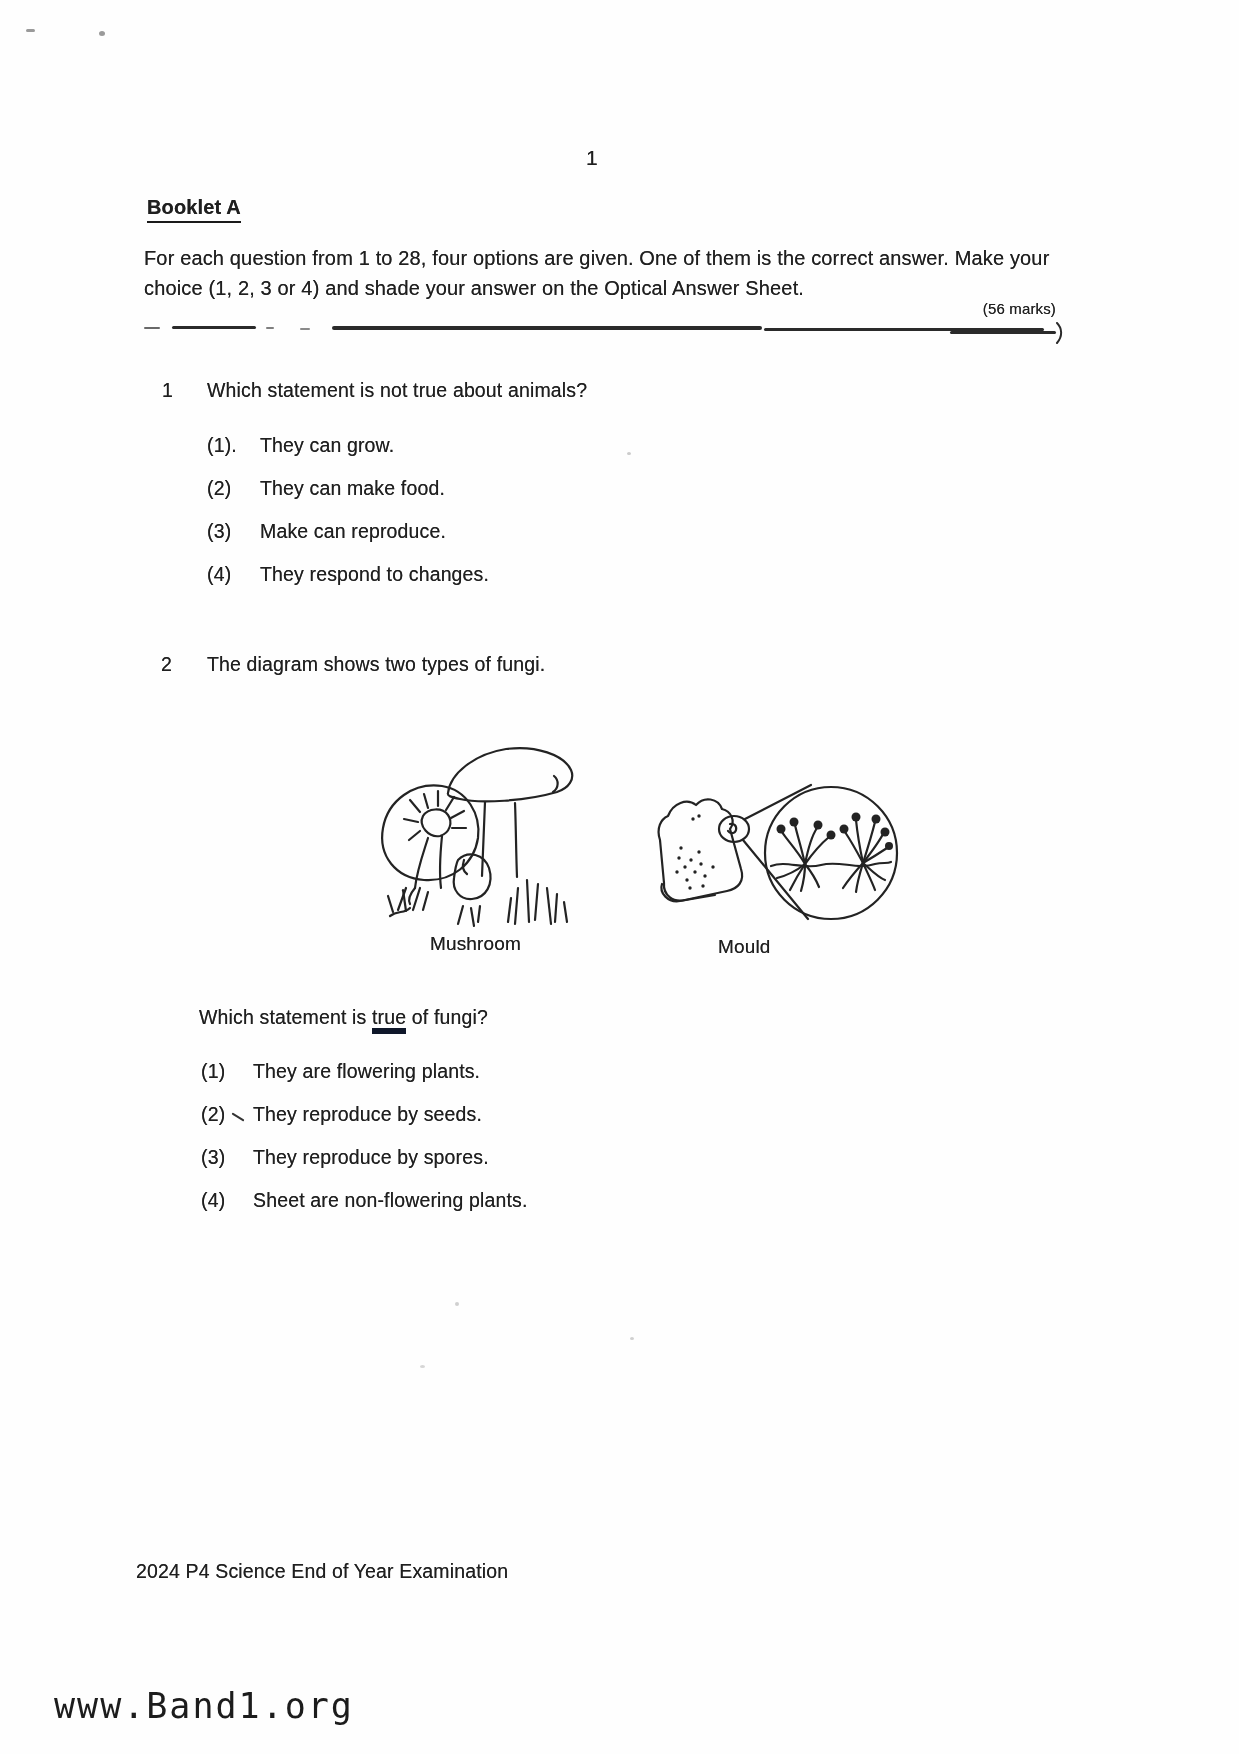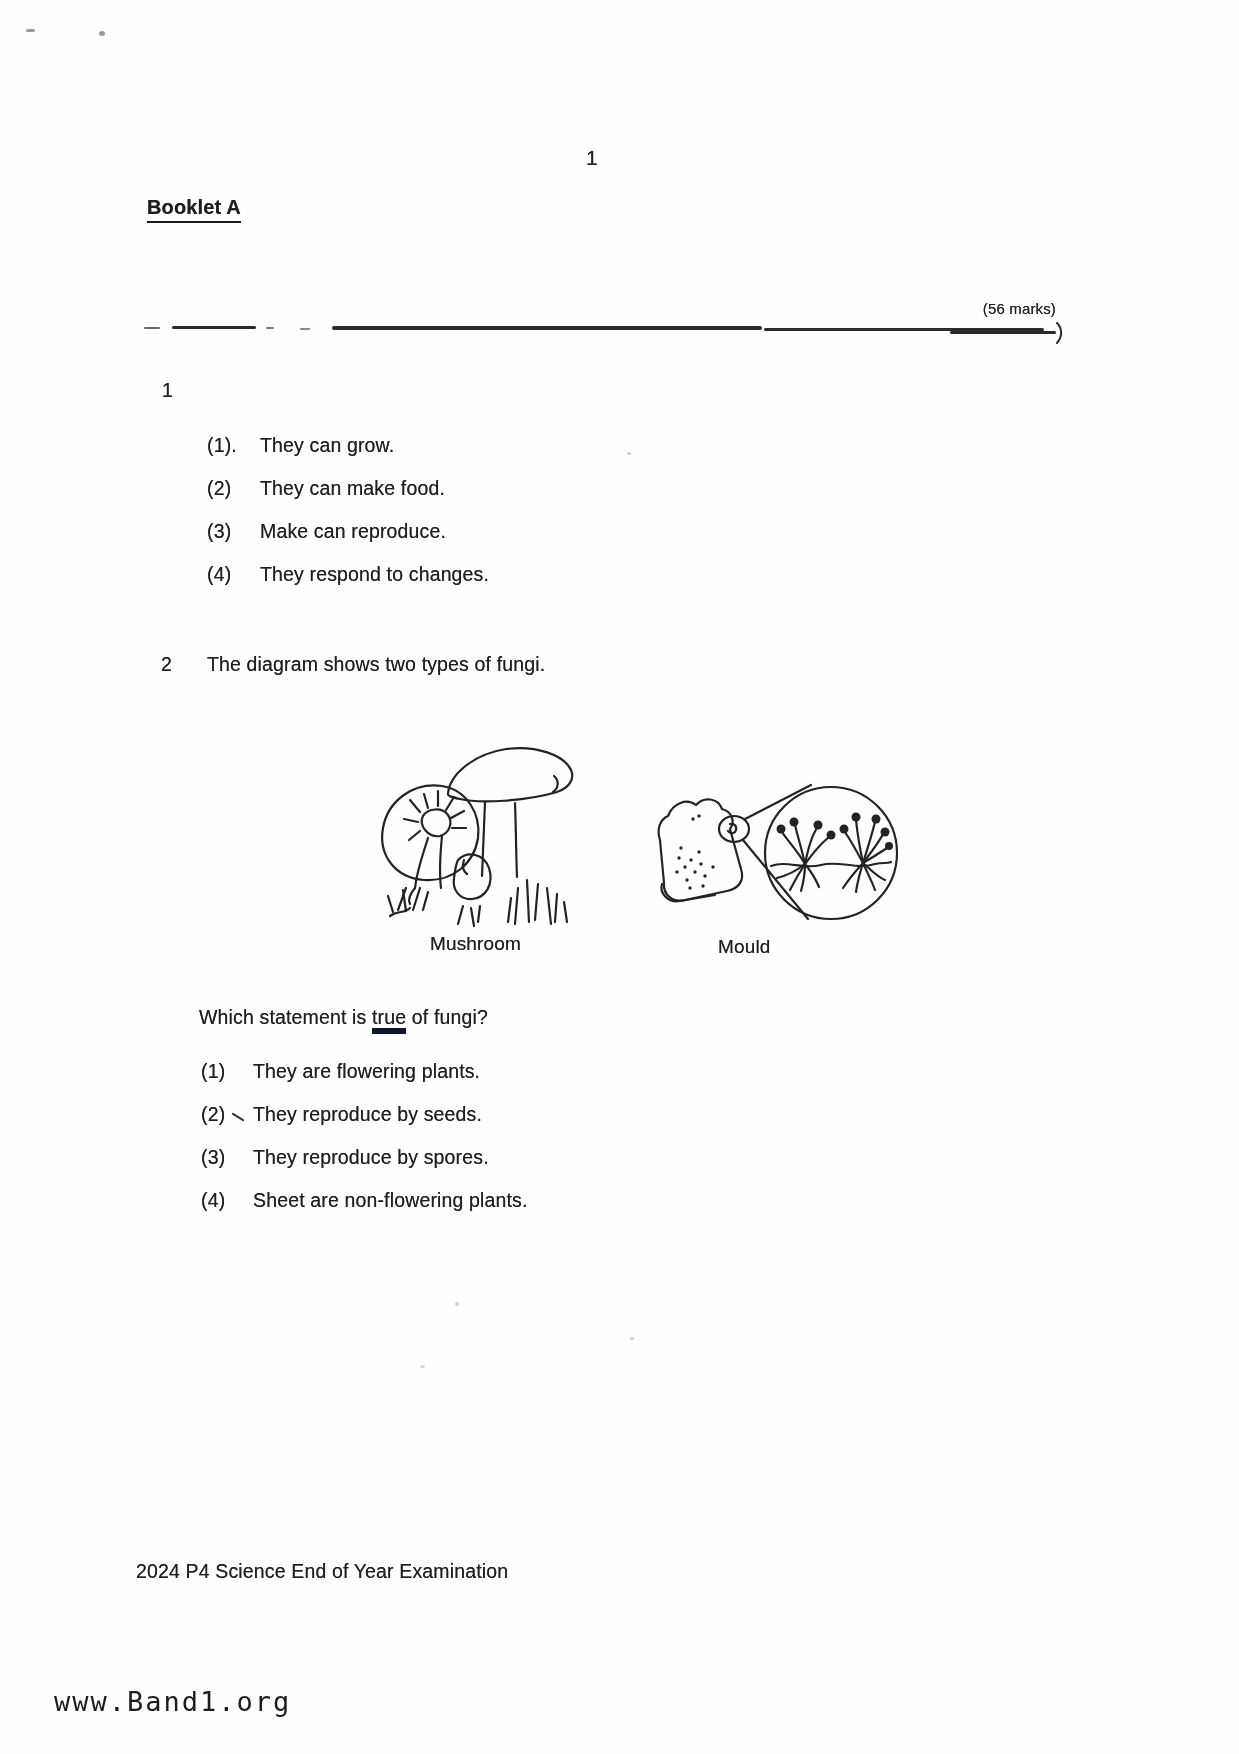--- a/index.html
+++ b/index.html
@@ -14,21 +14,21 @@
            border-bottom:2.5px solid #1a1a1a;padding-bottom:2px;}
   .instr{top:243px;left:144px;font-size:20px;line-height:30px;white-space:normal;width:940px;}
   .marks{top:300px;left:944px;width:112px;text-align:right;font-size:15px;}
   .rule-seg{position:absolute;background:#2a2a2a;border-radius:2px;}
   .q-num{font-size:19.5px;}
   .q-text{font-size:19.5px;}
   .opt-label{font-size:19.5px;}
   .opt-text{font-size:19.5px;}
   .diagram-label{font-size:19px;}
   .footer{top:1560px;left:136px;font-size:19.5px;}
-  .site{top:1686px;left:54px;font-size:27px;font-family:"DejaVu Sans Mono",monospace;
+  .site{top:1686px;left:54px;font-size:35px;font-family:"DejaVu Sans Mono",monospace;
         color:#1c1c1c;text-shadow:none;letter-spacing:2px;}
   .u-word{border-bottom:6px solid #0f172a;padding-bottom:0;}
   .speck{position:absolute;background:#9a9a9a;border-radius:50%;}
   .artifact-slash{position:absolute;width:14px;height:2px;background:#333;
                   transform:rotate(32deg);border-radius:2px;}
   svg{position:absolute;}
 </style>
 </head>
 <body>
 
@@ -36,36 +36,38 @@
 
   <div class="speck" style="top:29px;left:26px;width:9px;height:3px;border-radius:2px;"></div>
   <div class="speck" style="top:31px;left:99px;width:6px;height:5px;"></div>
   <div class="speck" style="top:452px;left:627px;width:4px;height:3px;opacity:.5;"></div>
   <div class="speck" style="top:1302px;left:455px;width:4px;height:4px;opacity:.45;"></div>
   <div class="speck" style="top:1337px;left:630px;width:4px;height:3px;opacity:.45;"></div>
   <div class="speck" style="top:1365px;left:420px;width:5px;height:3px;opacity:.4;"></div>
 
   <div class="txt pg-num">1</div>
   <div class="txt booklet">Booklet A</div>
+  <div class="txt instr">For each question from 1 to 28, four options are given. One of them is the correct answer. Make your choice (1, 2, 3 or 4) and shade your answer on the Optical Answer Sheet.</div>
   <div class="txt marks">(56 marks)</div>
 
   <div>
     <div class="rule-seg" style="top:327px;left:144px;width:16px;height:2px;opacity:.7;"></div>
     <div class="rule-seg" style="top:326px;left:172px;width:84px;height:3px;"></div>
     <div class="rule-seg" style="top:327px;left:266px;width:8px;height:2px;opacity:.6;"></div>
     <div class="rule-seg" style="top:328px;left:300px;width:10px;height:2px;opacity:.55;"></div>
     <div class="rule-seg" style="top:326px;left:332px;width:430px;height:3.5px;"></div>
     <div class="rule-seg" style="top:328px;left:764px;width:280px;height:3px;"></div>
     <div class="rule-seg" style="top:331px;left:950px;width:106px;height:2.5px;"></div>
     <svg style="top:322px;left:1052px;" width="14" height="22" viewBox="0 0 14 22">
       <path d="M5,1 C10,6 11,14 5,21" stroke="#2a2a2a" stroke-width="2" fill="none" stroke-linecap="round"></path>
     </svg>
   </div>
 
   <div class="txt q-num" style="top:379px;left:162px;">1</div>
+  <div class="txt q-text" style="top:379px;left:207px;">Which statement is not true about animals?</div>
 
   <div class="txt opt-label" style="top:434px;left:207px;">(1).</div>
   <div class="txt opt-text" style="top:434px;left:260px;">They can grow.</div>
   <div class="txt opt-label" style="top:477px;left:207px;">(2)</div>
   <div class="txt opt-text" style="top:477px;left:260px;">They can make food.</div>
   <div class="txt opt-label" style="top:520px;left:207px;">(3)</div>
   <div class="txt opt-text" style="top:520px;left:260px;">Make can reproduce.</div>
   <div class="txt opt-label" style="top:563px;left:207px;">(4)</div>
   <div class="txt opt-text" style="top:563px;left:260px;">They respond to changes.</div>
 

